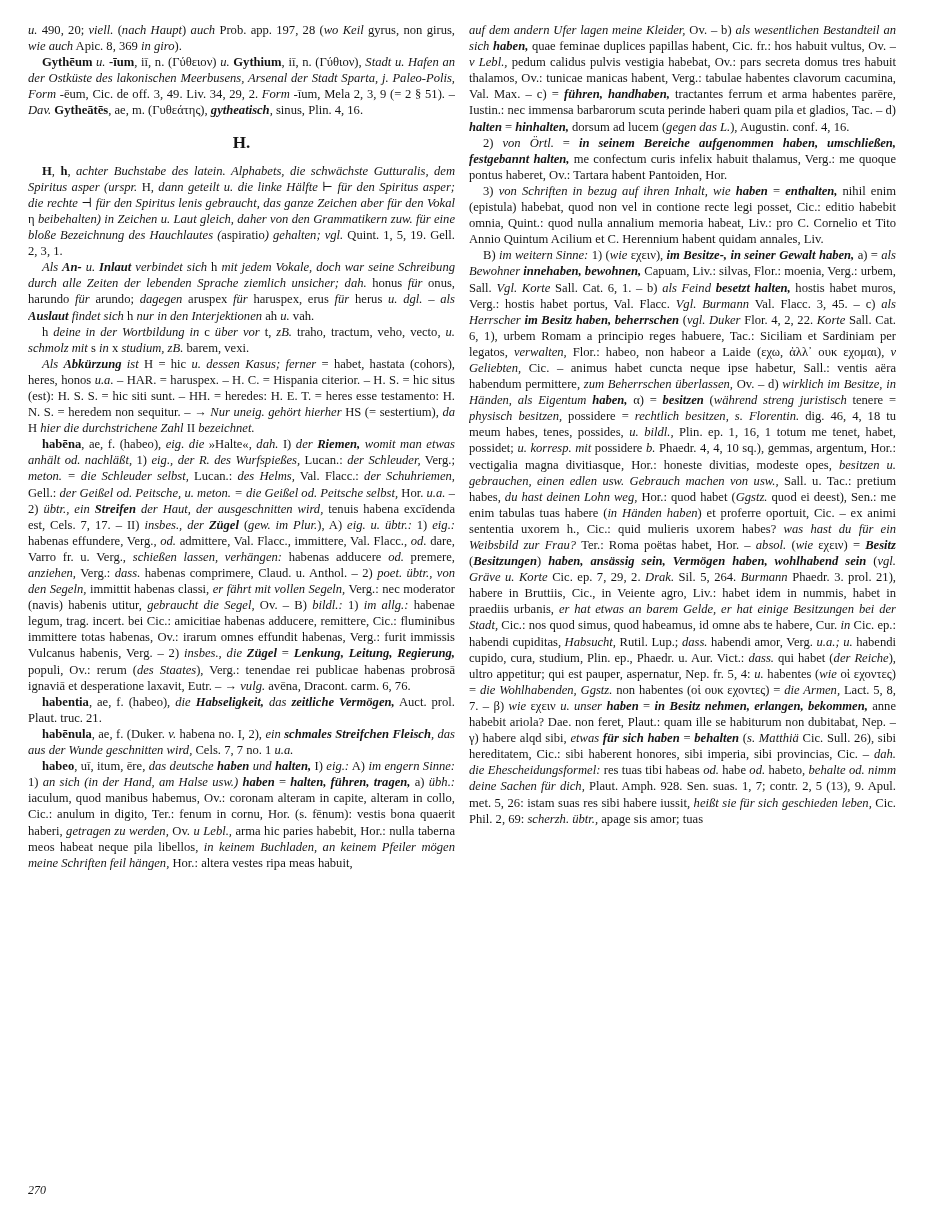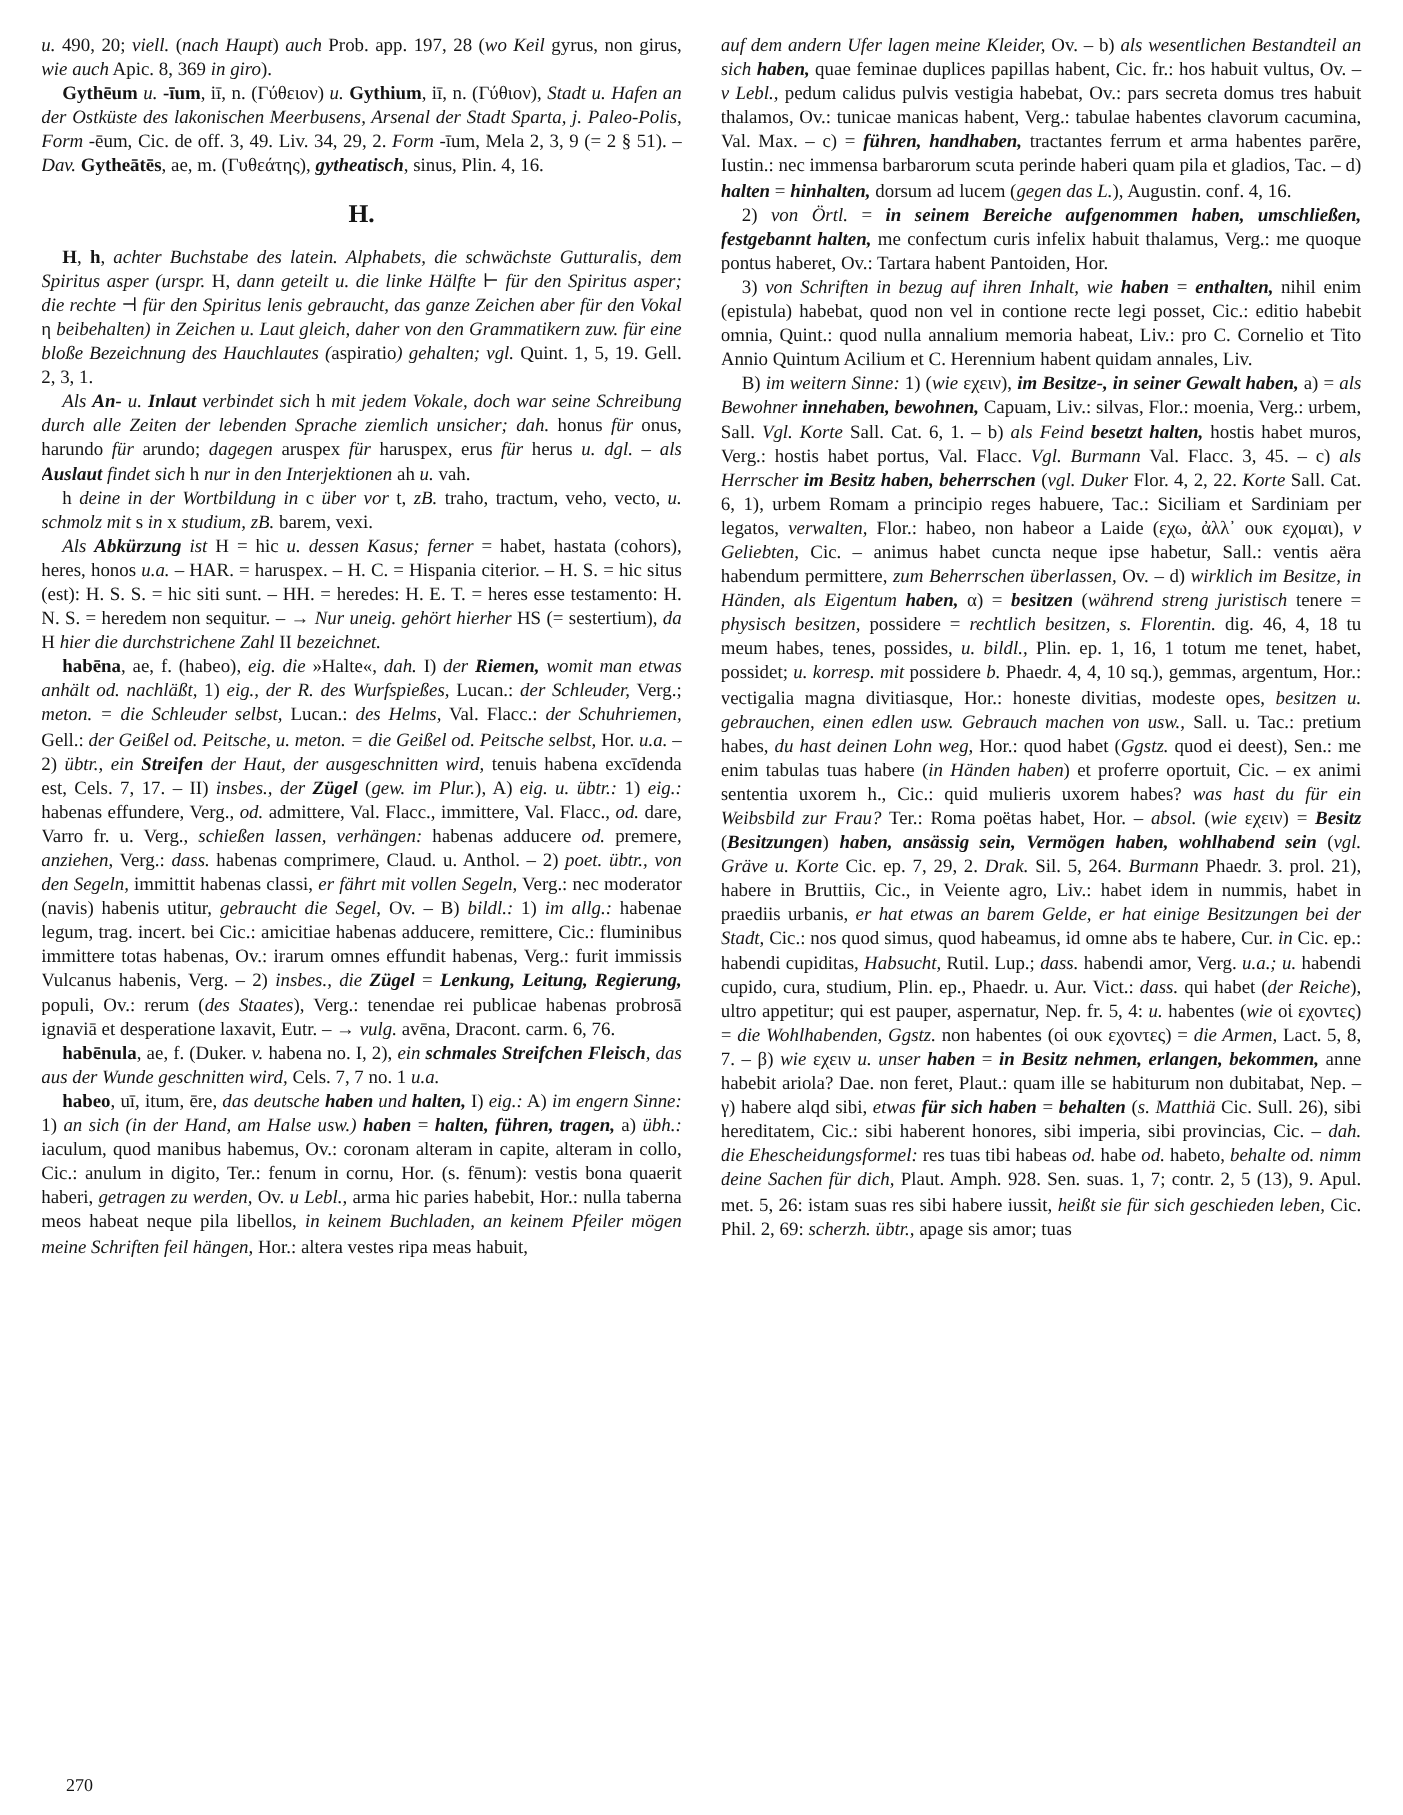--- a/index.html
+++ b/index.html
@@ -16,22 +16,21 @@
     color: #151515;
   }
   .page {
     padding: 22px 28px 30px 28px;
     box-sizing: border-box;
     width: 935px;
     height: 1210px;
   }
   .columns {
     display: flex;
-    gap: 26px;
-    justify-content: center;
+    gap: 14px;
   }
   .column {
     width: 427px;
     flex: 0 0 427px;
     text-align: justify;
     font-size: 12.6px;
     line-height: 16.1px;
     hyphens: none;
     overflow: hidden;
     max-height: 1140px;
@@ -48,39 +47,41 @@
   .bi { font-weight: bold; font-style: italic; }
   .letter-heading {
     text-align: center;
     font-weight: bold;
     font-size: 17px;
     margin: 16px 0 12px 0;
     text-indent: 0;
   }
   .page-number {
     position: absolute;
-    left: 44px;
+    left: 28px;
     bottom: 12px;
     font-size: 12px;
+    font-style: italic;
   }
 </style>
 </head>
 <body>
 
 <div class="page">
   <div class="columns">
     <div class="column">
         <p class="para cont"><span class="i">u.</span><span> 490, 20; </span><span class="i">viell.</span><span> (</span><span class="i">nach Haupt</span><span>) </span><span class="i">auch</span><span> Prob. app. 197, 28 (</span><span class="i">wo Keil</span><span> gyrus, non girus, </span><span class="i">wie auch</span><span> Apic. 8, 369 </span><span class="i">in giro</span><span>).</span></p>
         <p class="para"><span class="b">Gythēum</span><span> </span><span class="i">u.</span><span> </span><span class="b">-īum</span><span>, iī, n. (Γύθειον) </span><span class="i">u.</span><span> </span><span class="b">Gythium</span><span>, iī, n. (Γύθιον), </span><span class="i">Stadt u. Hafen an der Ostküste des lakonischen Meerbusens, Arsenal der Stadt Sparta, j. Paleo-Polis, Form</span><span> -ēum, Cic. de off. 3, 49. Liv. 34, 29, 2. </span><span class="i">Form</span><span> -īum, Mela 2, 3, 9 (= 2 § 51). – </span><span class="i">Dav.</span><span> </span><span class="b">Gytheātēs</span><span>, ae, m. (Γυθεάτης), </span><span class="bi">gytheatisch</span><span>, sinus, Plin. 4, 16.</span></p>
         <div class="letter-heading">H.</div>
         <p class="para"><span class="b">H</span><span>, </span><span class="b">h</span><span>, </span><span class="i">achter Buchstabe des latein. Alphabets, die schwächste Gutturalis, dem Spiritus asper (urspr.</span><span> H, </span><span class="i">dann geteilt u. die linke Hälfte</span><span> ⊢ </span><span class="i">für den Spiritus asper; die rechte</span><span> ⊣ </span><span class="i">für den Spiritus lenis gebraucht, das ganze Zeichen aber für den Vokal</span><span> η </span><span class="i">beibehalten) in Zeichen u. Laut gleich, daher von den Grammatikern zuw. für eine bloße Bezeichnung des Hauchlautes (</span><span>aspiratio</span><span class="i">) gehalten; vgl.</span><span> Quint. 1, 5, 19. Gell. 2, 3, 1.</span></p>
         <p class="para"><span class="i">Als</span><span> </span><span class="bi">An-</span><span> </span><span class="i">u.</span><span> </span><span class="bi">Inlaut</span><span> </span><span class="i">verbindet sich</span><span> h </span><span class="i">mit jedem Vokale, doch war seine Schreibung durch alle Zeiten der lebenden Sprache ziemlich unsicher; dah.</span><span> honus </span><span class="i">für</span><span> onus, harundo </span><span class="i">für</span><span> arundo; </span><span class="i">dagegen</span><span> aruspex </span><span class="i">für</span><span> haruspex, erus </span><span class="i">für</span><span> herus </span><span class="i">u. dgl.</span><span> – </span><span class="i">als</span><span> </span><span class="bi">Auslaut</span><span> </span><span class="i">findet sich</span><span> h </span><span class="i">nur in den Interjektionen</span><span> ah </span><span class="i">u.</span><span> vah.</span></p>
         <p class="para"><span>h </span><span class="i">deine in der Wortbildung in</span><span> c </span><span class="i">über vor</span><span> t, </span><span class="i">zB.</span><span> traho, tractum, veho, vecto, </span><span class="i">u. schmolz mit</span><span> s </span><span class="i">in</span><span> x </span><span class="i">studium, zB.</span><span> barem, vexi.</span></p>
         <p class="para"><span class="i">Als</span><span> </span><span class="bi">Abkürzung</span><span> </span><span class="i">ist</span><span> H = hic </span><span class="i">u. dessen Kasus; ferner</span><span> = habet, hastata (cohors), heres, honos </span><span class="i">u.a.</span><span> – HAR. = haruspex. – H. C. = Hispania citerior. – H. S. = hic situs (est): H. S. S. = hic siti sunt. – HH. = heredes: H. E. T. = heres esse testamento: H. N. S. = heredem non sequitur. – → </span><span class="i">Nur uneig. gehört hierher</span><span> HS (= sestertium), </span><span class="i">da</span><span> H </span><span class="i">hier die durchstrichene Zahl</span><span> II </span><span class="i">bezeichnet.</span></p>
         <p class="para"><span class="b">habēna</span><span>, ae, f. (habeo), </span><span class="i">eig. die</span><span> »Halte«, </span><span class="i">dah.</span><span> I) </span><span class="i">der</span><span> </span><span class="bi">Riemen,</span><span> </span><span class="i">womit man etwas anhält od. nachläßt,</span><span> 1) </span><span class="i">eig., der R. des Wurfspießes,</span><span> Lucan.: </span><span class="i">der Schleuder,</span><span> Verg.; </span><span class="i">meton. = die Schleuder selbst,</span><span> Lucan.: </span><span class="i">des Helms,</span><span> Val. Flacc.: </span><span class="i">der Schuhriemen,</span><span> Gell.: </span><span class="i">der Geißel od. Peitsche, u. meton. = die Geißel od. Peitsche selbst,</span><span> Hor. </span><span class="i">u.a.</span><span> – 2) </span><span class="i">übtr., ein</span><span> </span><span class="bi">Streifen</span><span> </span><span class="i">der Haut, der ausgeschnitten wird,</span><span> tenuis habena excīdenda est, Cels. 7, 17. – II) </span><span class="i">insbes., der</span><span> </span><span class="bi">Zügel</span><span> (</span><span class="i">gew. im Plur.</span><span>), A) </span><span class="i">eig. u. übtr.:</span><span> 1) </span><span class="i">eig.:</span><span> habenas effundere, Verg., </span><span class="i">od.</span><span> admittere, Val. Flacc., immittere, Val. Flacc., </span><span class="i">od.</span><span> dare, Varro fr. u. Verg., </span><span class="i">schießen lassen, verhängen:</span><span> habenas adducere </span><span class="i">od.</span><span> premere, </span><span class="i">anziehen,</span><span> Verg.: </span><span class="i">dass.</span><span> habenas comprimere, Claud. u. Anthol. – 2) </span><span class="i">poet. übtr., von den Segeln,</span><span> immittit habenas classi, </span><span class="i">er fährt mit vollen Segeln,</span><span> Verg.: nec moderator (navis) habenis utitur, </span><span class="i">gebraucht die Segel,</span><span> Ov. – B) </span><span class="i">bildl.:</span><span> 1) </span><span class="i">im allg.:</span><span> habenae legum, trag. incert. bei Cic.: amicitiae habenas adducere, remittere, Cic.: fluminibus immittere totas habenas, Ov.: irarum omnes effundit habenas, Verg.: furit immissis Vulcanus habenis, Verg. – 2) </span><span class="i">insbes., die</span><span> </span><span class="bi">Zügel</span><span> = </span><span class="bi">Lenkung, Leitung, Regierung,</span><span> populi, Ov.: rerum (</span><span class="i">des Staates</span><span>), Verg.: tenendae rei publicae habenas probrosā ignaviā et desperatione laxavit, Eutr. – → </span><span class="i">vulg.</span><span> avēna, Dracont. carm. 6, 76.</span></p>
+        <p class="para"><span class="b">habentia</span><span>, ae, f. (habeo), </span><span class="i">die</span><span> </span><span class="bi">Habseligkeit,</span><span> </span><span class="i">das</span><span> </span><span class="bi">zeitliche Vermögen,</span><span> Auct. prol. Plaut. truc. 21.</span></p>
         <p class="para"><span class="b">habēnula</span><span>, ae, f. (Duker. </span><span class="i">v.</span><span> habena no. I, 2), </span><span class="i">ein</span><span> </span><span class="bi">schmales Streifchen Fleisch</span><span class="i">, das aus der Wunde geschnitten wird,</span><span> Cels. 7, 7 no. 1 </span><span class="i">u.a.</span></p>
         <p class="para"><span class="b">habeo</span><span>, uī, itum, ēre, </span><span class="i">das deutsche</span><span> </span><span class="bi">haben</span><span> </span><span class="i">und</span><span> </span><span class="bi">halten,</span><span> I) </span><span class="i">eig.:</span><span> A) </span><span class="i">im engern Sinne:</span><span> 1) </span><span class="i">an sich (in der Hand, am Halse usw.)</span><span> </span><span class="bi">haben</span><span> = </span><span class="bi">halten, führen, tragen,</span><span> a) </span><span class="i">übh.:</span><span> iaculum, quod manibus habemus, Ov.: coronam alteram in capite, alteram in collo, Cic.: anulum in digito, Ter.: fenum in cornu, Hor. (s. fēnum): vestis bona quaerit haberi, </span><span class="i">getragen zu werden,</span><span> Ov. </span><span class="i">u Lebl.,</span><span> arma hic paries habebit, Hor.: nulla taberna meos habeat neque pila libellos, </span><span class="i">in keinem Buchladen, an keinem Pfeiler mögen meine Schriften feil hängen,</span><span> Hor.: altera vestes ripa meas habuit,</span></p>
       </div>
     <div class="column">
         <p class="para cont"><span class="i">auf dem andern Ufer lagen meine Kleider,</span><span> Ov. – b) </span><span class="i">als wesentlichen Bestandteil an sich</span><span> </span><span class="bi">haben,</span><span> quae feminae duplices papillas habent, Cic. fr.: hos habuit vultus, Ov. – </span><span class="i">v Lebl.,</span><span> pedum calidus pulvis vestigia habebat, Ov.: pars secreta domus tres habuit thalamos, Ov.: tunicae manicas habent, Verg.: tabulae habentes clavorum cacumina, Val. Max. – c) = </span><span class="bi">führen, handhaben,</span><span> tractantes ferrum et arma habentes parēre, Iustin.: nec immensa barbarorum scuta perinde haberi quam pila et gladios, Tac. – d) </span><span class="bi">halten</span><span> = </span><span class="bi">hinhalten,</span><span> dorsum ad lucem (</span><span class="i">gegen das L.</span><span>), Augustin. conf. 4, 16.</span></p>
         <p class="para"><span>2) </span><span class="i">von Örtl.</span><span> = </span><span class="bi">in seinem Bereiche aufgenommen haben, umschließen, festgebannt halten,</span><span> me confectum curis infelix habuit thalamus, Verg.: me quoque pontus haberet, Ov.: Tartara habent Pantoiden, Hor.</span></p>
         <p class="para"><span>3) </span><span class="i">von Schriften in bezug auf ihren Inhalt, wie</span><span> </span><span class="bi">haben</span><span> = </span><span class="bi">enthalten,</span><span> nihil enim (epistula) habebat, quod non vel in contione recte legi posset, Cic.: editio habebit omnia, Quint.: quod nulla annalium memoria habeat, Liv.: pro C. Cornelio et Tito Annio Quintum Acilium et C. Herennium habent quidam annales, Liv.</span></p>
         <p class="para"><span>B) </span><span class="i">im weitern Sinne:</span><span> 1) (</span><span class="i">wie</span><span> εχειν), </span><span class="bi">im Besitze-, in seiner Gewalt haben,</span><span> a) = </span><span class="i">als Bewohner</span><span> </span><span class="bi">innehaben, bewohnen,</span><span> Capuam, Liv.: silvas, Flor.: moenia, Verg.: urbem, Sall. </span><span class="i">Vgl. Korte</span><span> Sall. Cat. 6, 1. – b) </span><span class="i">als Feind</span><span> </span><span class="bi">besetzt halten,</span><span> hostis habet muros, Verg.: hostis habet portus, Val. Flacc. </span><span class="i">Vgl. Burmann</span><span> Val. Flacc. 3, 45. – c) </span><span class="i">als Herrscher</span><span> </span><span class="bi">im Besitz haben, beherrschen</span><span> (</span><span class="i">vgl. Duker</span><span> Flor. 4, 2, 22. </span><span class="i">Korte</span><span> Sall. Cat. 6, 1), urbem Romam a principio reges habuere, Tac.: Siciliam et Sardiniam per legatos, </span><span class="i">verwalten,</span><span> Flor.: habeo, non habeor a Laide (εχω, ἀλλ᾽ ουκ εχομαι), </span><span class="i">v Geliebten,</span><span> Cic. – animus habet cuncta neque ipse habetur, Sall.: ventis aëra habendum permittere, </span><span class="i">zum Beherrschen überlassen,</span><span> Ov. – d) </span><span class="i">wirklich im Besitze, in Händen, als Eigentum</span><span> </span><span class="bi">haben,</span><span> α) = </span><span class="bi">besitzen</span><span> (</span><span class="i">während streng juristisch</span><span> tenere = </span><span class="i">physisch besitzen,</span><span> possidere = </span><span class="i">rechtlich besitzen, s. Florentin.</span><span> dig. 46, 4, 18 tu meum habes, tenes, possides, </span><span class="i">u. bildl.,</span><span> Plin. ep. 1, 16, 1 totum me tenet, habet, possidet; </span><span class="i">u. korresp. mit</span><span> possidere </span><span class="i">b.</span><span> Phaedr. 4, 4, 10 sq.), gemmas, argentum, Hor.: vectigalia magna divitiasque, Hor.: honeste divitias, modeste opes, </span><span class="i">besitzen u. gebrauchen, einen edlen usw. Gebrauch machen von usw.,</span><span> Sall. u. Tac.: pretium habes, </span><span class="i">du hast deinen Lohn weg,</span><span> Hor.: quod habet (</span><span class="i">Ggstz.</span><span> quod ei deest), Sen.: me enim tabulas tuas habere (</span><span class="i">in Händen haben</span><span>) et proferre oportuit, Cic. – ex animi sententia uxorem h., Cic.: quid mulieris uxorem habes? </span><span class="i">was hast du für ein Weibsbild zur Frau?</span><span> Ter.: Roma poëtas habet, Hor. – </span><span class="i">absol.</span><span> (</span><span class="i">wie</span><span> εχειν) = </span><span class="bi">Besitz</span><span> (</span><span class="bi">Besitzungen</span><span>) </span><span class="bi">haben, ansässig sein, Vermögen haben, wohlhabend sein</span><span> (</span><span class="i">vgl. Gräve u. Korte</span><span> Cic. ep. 7, 29, 2. </span><span class="i">Drak.</span><span> Sil. 5, 264. </span><span class="i">Burmann</span><span> Phaedr. 3. prol. 21), habere in Bruttiis, Cic., in Veiente agro, Liv.: habet idem in nummis, habet in praediis urbanis, </span><span class="i">er hat etwas an barem Gelde, er hat einige Besitzungen bei der Stadt,</span><span> Cic.: nos quod simus, quod habeamus, id omne abs te habere, Cur. </span><span class="i">in</span><span> Cic. ep.: habendi cupiditas, </span><span class="i">Habsucht,</span><span> Rutil. Lup.; </span><span class="i">dass.</span><span> habendi amor, Verg. </span><span class="i">u.a.; u.</span><span> habendi cupido, cura, studium, Plin. ep., Phaedr. u. Aur. Vict.: </span><span class="i">dass.</span><span> qui habet (</span><span class="i">der Reiche</span><span>), ultro appetitur; qui est pauper, aspernatur, Nep. fr. 5, 4: </span><span class="i">u.</span><span> habentes (</span><span class="i">wie</span><span> οἱ εχοντες) = </span><span class="i">die Wohlhabenden, Ggstz.</span><span> non habentes (οἱ ουκ εχοντες) = </span><span class="i">die Armen,</span><span> Lact. 5, 8, 7. – β) </span><span class="i">wie</span><span> εχειν </span><span class="i">u. unser</span><span> </span><span class="bi">haben</span><span> = </span><span class="bi">in Besitz nehmen, erlangen, bekommen,</span><span> anne habebit ariola? Dae. non feret, Plaut.: quam ille se habiturum non dubitabat, Nep. – γ) habere alqd sibi, </span><span class="i">etwas</span><span> </span><span class="bi">für sich haben</span><span> = </span><span class="bi">behalten</span><span> (</span><span class="i">s. Matthiä</span><span> Cic. Sull. 26), sibi hereditatem, Cic.: sibi haberent honores, sibi imperia, sibi provincias, Cic. – </span><span class="i">dah. die Ehescheidungsformel:</span><span> res tuas tibi habeas </span><span class="i">od.</span><span> habe </span><span class="i">od.</span><span> habeto, </span><span class="i">behalte od. nimm deine Sachen für dich,</span><span> Plaut. Amph. 928. Sen. suas. 1, 7; contr. 2, 5 (13), 9. Apul. met. 5, 26: istam suas res sibi habere iussit, </span><span class="i">heißt sie für sich geschieden leben,</span><span> Cic. Phil. 2, 69: </span><span class="i">scherzh. übtr.,</span><span> apage sis amor; tuas</span></p>
       </div>
   </div>

